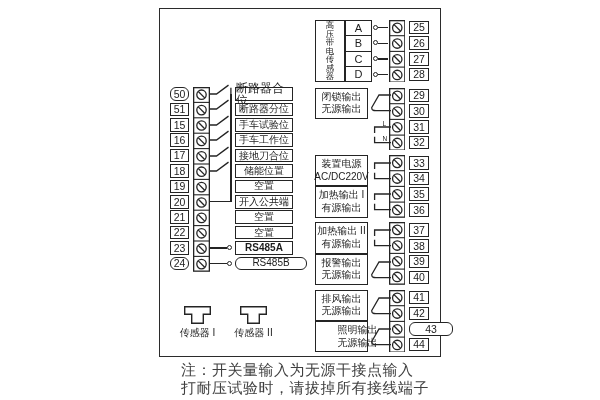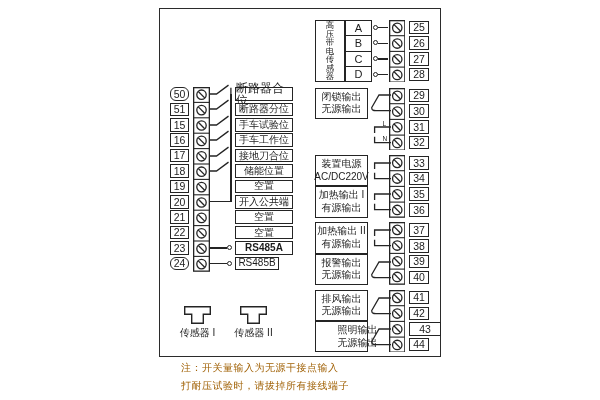--- a/index.html
+++ b/index.html
@@ -4,21 +4,21 @@
 <style>
   html,body{margin:0;padding:0;background:#fff;}
   #stage{position:relative;width:600px;height:400px;background:#ffffff;overflow:hidden;
          font-family:"Liberation Sans",sans-serif;color:#1c1c1c;}
   .abs{position:absolute;box-sizing:border-box;}
   .box{border:1.3px solid #242424;background:#fff;display:flex;align-items:center;
        justify-content:center;line-height:1;}
   .panel{border:1.7px solid #2b2b2b;background:transparent;}
   .hline{background:#242424;}
   .circle{border:1.3px solid #242424;border-radius:50%;background:#fff;}
-  .note{position:absolute;font-size:10px;color:#a16207;letter-spacing:.5px;white-space:nowrap;}
+  .note{position:absolute;font-size:15px;color:#404040;letter-spacing:.5px;white-space:nowrap;}
   .cellcol{border:1.3px solid #242424;background:#fff;display:flex;flex-direction:column;}
   .cellcol .cell{flex:1 1 0;display:flex;align-items:center;justify-content:center;box-sizing:border-box;}
   .cellcol .cell + .cell{border-top:1.2px solid #242424;}
   .blockbox{border:1.3px solid #242424;background:#fff;display:flex;flex-direction:column;
             align-items:center;justify-content:center;}
   .blockbox span{display:block;text-align:center;font-size:10px;line-height:12.5px;white-space:nowrap;}
   svg{display:block;}
 </style>
 </head>
 <body>
@@ -82,21 +82,21 @@
     <div class="abs hline" style="left: 210px; top: 201.1px; width: 21px; height: 1.4px;"></div>
     <div class="abs box" style="left: 170px; top: 210.45px; width: 19px; height: 13.5px; font-size: 10.5px;">21</div>
     <div class="abs box" style="left: 235px; top: 210.4px; width: 58px; height: 13.6px; font-size: 10px;">空置</div>
     <div class="abs box" style="left: 170px; top: 225.85px; width: 19px; height: 13.5px; font-size: 10.5px;">22</div>
     <div class="abs box" style="left: 235px; top: 225.8px; width: 58px; height: 13.6px; font-size: 10px;">空置</div>
     <div class="abs box" style="left: 170px; top: 241.25px; width: 19px; height: 13.5px; font-size: 10.5px;">23</div>
     <div class="abs box" style="left: 235px; top: 241.2px; width: 58px; height: 13.6px; font-size: 10px; font-weight: bold;">RS485A</div>
     <div class="abs hline" style="left: 210px; top: 247.3px; width: 16.5px; height: 1.4px;"></div>
     <div class="abs circle" style="left: 226.5px; top: 245.2px; width: 5px; height: 5px;"></div>
     <div class="abs box" style="left: 170px; top: 256.65px; width: 19px; height: 13.5px; font-size: 10.5px; border-radius: 6px;">24</div>
-    <div class="abs box" style="left: 235px; top: 256.6px; width: 44px; height: 13.6px; font-size: 10px;">RS485B</div>
+    <div class="abs box" style="left: 235px; top: 256.6px; width: 72px; height: 13.6px; font-size: 10px; border-radius: 6px;">RS485B</div>
     <div class="abs hline" style="left: 210px; top: 262.7px; width: 16.5px; height: 1.4px;"></div>
     <div class="abs circle" style="left: 226.5px; top: 260.6px; width: 5px; height: 5px;"></div>
     <div class="abs " style="left: 193px; top: 86.8px; width: 17px; height: 184.8px;">
       <svg width="17" height="184.8" viewBox="0 0 17 184.8">
         <rect x="0.65" y="0.65" width="15.7" height="183.5" fill="#fff" stroke="#242424" stroke-width="1.3"></rect>
         <line x1="0.65" y1="15.4" x2="16.35" y2="15.4" stroke="#242424" stroke-width="1.1"></line>
         <line x1="0.65" y1="30.8" x2="16.35" y2="30.8" stroke="#242424" stroke-width="1.1"></line>
         <line x1="0.65" y1="46.2" x2="16.35" y2="46.2" stroke="#242424" stroke-width="1.1"></line>
         <line x1="0.65" y1="61.6" x2="16.35" y2="61.6" stroke="#242424" stroke-width="1.1"></line>
         <line x1="0.65" y1="77" x2="16.35" y2="77" stroke="#242424" stroke-width="1.1"></line>
@@ -305,21 +305,21 @@
         <circle cx="8.25" cy="23.549999999999997" r="4.7" fill="none" stroke="#242424" stroke-width="1.3"></circle>
         <line x1="5.05" y1="20.349999999999998" x2="11.45" y2="26.749999999999996" stroke="#242424" stroke-width="1.3"></line>
         <circle cx="8.25" cy="39.25" r="4.7" fill="none" stroke="#242424" stroke-width="1.3"></circle>
         <line x1="5.05" y1="36.05" x2="11.45" y2="42.45" stroke="#242424" stroke-width="1.3"></line>
         <circle cx="8.25" cy="54.949999999999996" r="4.7" fill="none" stroke="#242424" stroke-width="1.3"></circle>
         <line x1="5.05" y1="51.74999999999999" x2="11.45" y2="58.15" stroke="#242424" stroke-width="1.3"></line>
       </svg>
     </div>
     <div class="abs box" style="left: 409px; top: 290.8px; width: 20px; height: 13.5px; font-size: 10.5px;">41</div>
     <div class="abs box" style="left: 409px; top: 306.5px; width: 20px; height: 13.5px; font-size: 10.5px;">42</div>
-    <div class="abs box" style="left: 409px; top: 322.2px; width: 32px; height: 13.5px; font-size: 10.5px;">43</div>
+    <div class="abs box" style="left: 409px; top: 322.2px; width: 44px; height: 13.5px; font-size: 10.5px; border-radius: 6px;">43</div>
     <div class="abs box" style="left: 409px; top: 337.9px; width: 20px; height: 13.5px; font-size: 10.5px;">44</div>
     <div class="abs blockbox" style="left: 315px; top: 289.7px; width: 53px; height: 31.4px;">
       <span>排风输出</span>
       <span>无源输出</span>
     </div>
     <div class="abs " style="left: 367px; top: 290.55px; width: 23.5px; height: 31px;">
       <svg width="23.5" height="31" viewBox="0 0 23.5 31">
         <path d="M23.5,7 H12 L4.8,19.4" fill="none" stroke="#242424" stroke-width="1.3" stroke-linecap="square"></path>
         <path d="M4.8,20.6 Q4.8,22.7 8.8,22.7 H23.5" fill="none" stroke="#242424" stroke-width="1.3" stroke-linecap="square"></path>
       </svg>

